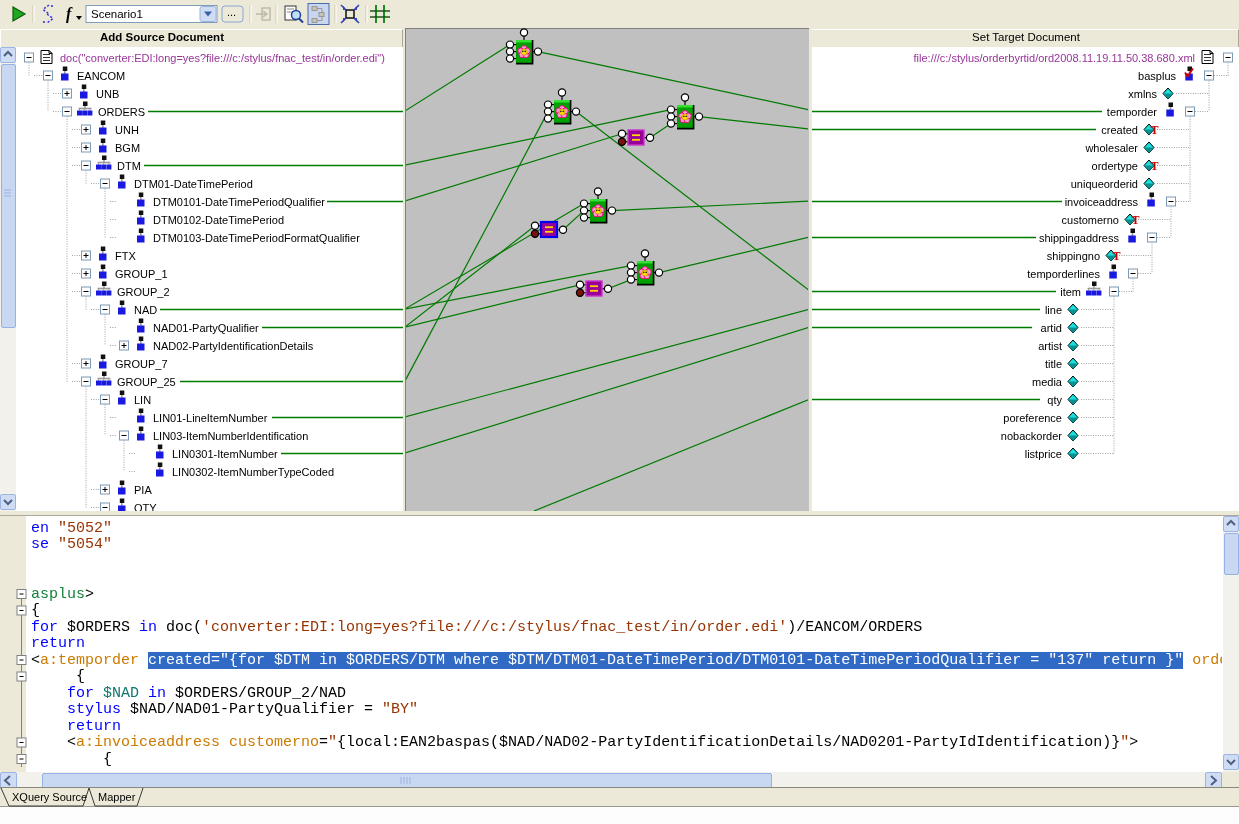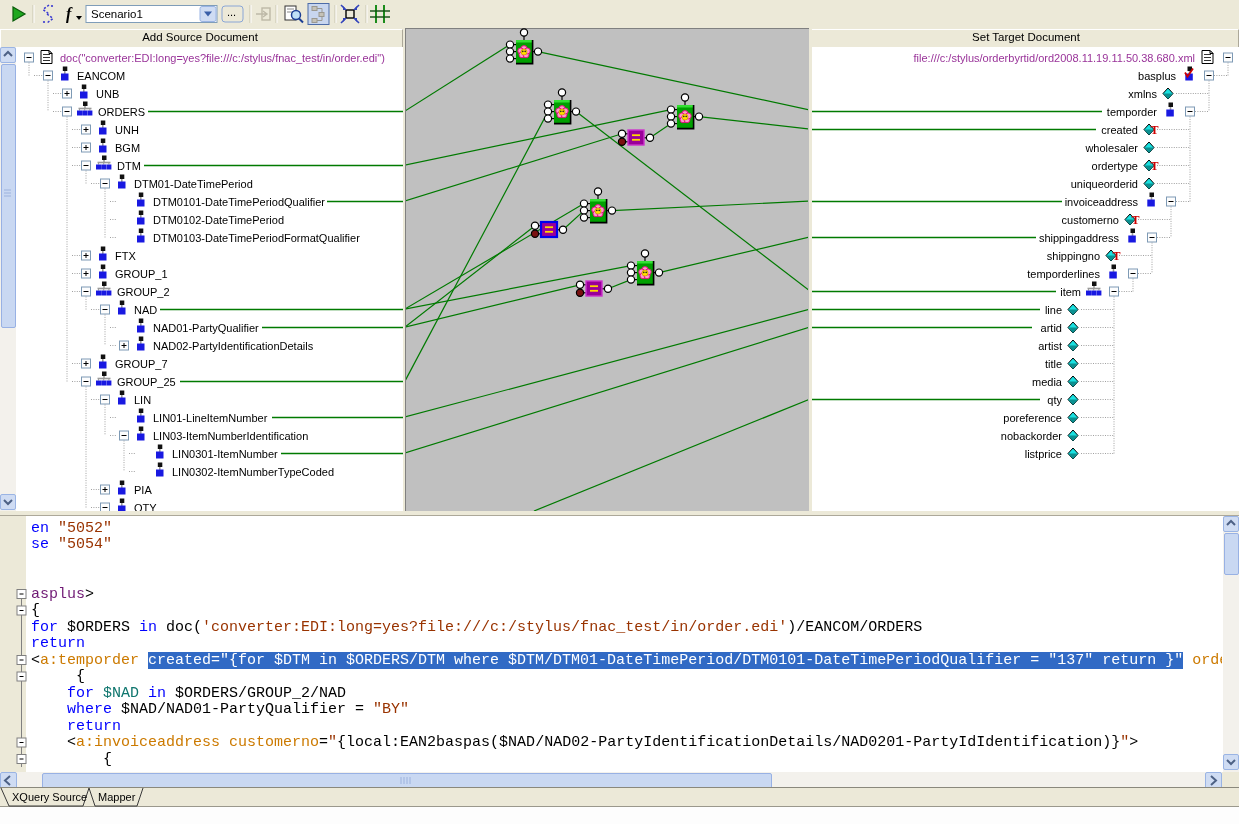--- a/index.html
+++ b/index.html
@@ -65,21 +65,21 @@
 <g stroke="#1c8c1c" stroke-width="2">
         <line x1="376" y1="5" x2="376" y2="23"></line>
         <line x1="384" y1="5" x2="384" y2="23"></line>
       </g>
 <g stroke="#104c10" stroke-width="1.4">
         <line x1="370" y1="11" x2="390" y2="11"></line>
         <line x1="370" y1="17" x2="390" y2="17"></line>
       </g>
 </svg>
 <div class="abs" style="left:0px;top:29px;width:401px;height:17px;background:#ece9d8;border-top:1px solid #fff;border-left:1px solid #fff;border-bottom:1px solid #aca899;border-right:1px solid #aca899;"></div>
-<div class="abs" style="left:200px;top:31px;width:200px;margin-left:-100px;text-align:center;font-size:11.5px;color:#000;">Add Source Document</div>
+<div class="abs" style="left:200px;top:31px;width:200px;margin-left:-100px;font-size:11.5px;color:#000;font-weight:bold;">Add Source Document</div>
 <div class="abs" style="left:811px;top:29px;width:426px;height:17px;background:#ece9d8;border-top:1px solid #fff;border-left:1px solid #fff;border-bottom:1px solid #aca899;border-right:1px solid #aca899;"></div>
 <div class="abs" style="left:1026px;top:31px;width:200px;margin-left:-100px;text-align:center;font-size:11.5px;color:#000;">Set Target Document</div>
 <div class="abs" style="left:0;top:47px;width:403px;height:464px;background:#fff;"></div>
 <div class="abs" style="left:812px;top:47px;width:427px;height:464px;background:#fff;"></div>
 <div class="abs" style="left:405px;top:28px;width:403px;height:483px;background:#c0c0c0;border-left:1px solid #808080;border-top:1px solid #808080;"></div>
 <div class="abs" style="left:403px;top:28px;width:2px;height:483px;background:#ece9d8;"></div>
 <div class="abs" style="left:809px;top:28px;width:3px;height:483px;background:#ece9d8;"></div>
 <div class="abs" style="left:0;top:511px;width:1239px;height:4px;background:#ece9d8;"></div>
 <div class="abs" style="left:0;top:47px;width:16px;height:464px;background:#f3f1ec;"></div>
 <div class="abs" style="left:0px;top:47px;width:14px;height:14px;background:#cfdcf3;border:1px solid #9ab4e4;border-radius:2px;"></div>
@@ -638,27 +638,27 @@
       </g>
 <circle cx="174" cy="256.8" r="3.6" fill="#fff" stroke="#000" stroke-width="1.2"></circle>
 <circle cx="174" cy="264.8" r="3.6" fill="#7a1010" stroke="#000" stroke-width="1.2"></circle>
 <circle cx="202" cy="260.8" r="3.6" fill="#fff" stroke="#000" stroke-width="1.2"></circle>
 </svg>
 <div class="abs" style="left:0;top:515px;width:1239px;height:257px;background:#fff;border-top:1px solid #aca899;"></div>
 <div class="abs" style="left:0;top:516px;width:26px;height:256px;background:#ece9d8;"></div>
 <div class="abs" style="left:0;top:515px;width:1222px;height:255px;overflow:hidden;">
 <div class="abs" style="left:31px;top:5.5px;font-family:'Liberation Mono',monospace;font-size:15px;line-height:15px;white-space:pre;width:2400px;"><span style="color:#0000ff">en</span><span style="color:#000000"> </span><span style="color:#993300">"5052"</span></div>
 <div class="abs" style="left:31px;top:22px;font-family:'Liberation Mono',monospace;font-size:15px;line-height:15px;white-space:pre;width:2400px;"><span style="color:#0000ff">se</span><span style="color:#000000"> </span><span style="color:#993300">"5054"</span></div>
-<div class="abs" style="left:31px;top:71.5px;font-family:'Liberation Mono',monospace;font-size:15px;line-height:15px;white-space:pre;width:2400px;"><span style="color:#701a75">asplus</span><span style="color:#000000">&gt;</span></div>
+<div class="abs" style="left:31px;top:71.5px;font-family:'Liberation Mono',monospace;font-size:15px;line-height:15px;white-space:pre;width:2400px;"><span style="color:#15803d">asplus</span><span style="color:#000000">&gt;</span></div>
 <div class="abs" style="left:31px;top:88px;font-family:'Liberation Mono',monospace;font-size:15px;line-height:15px;white-space:pre;width:2400px;"><span style="color:#000000">{</span></div>
 <div class="abs" style="left:31px;top:104.5px;font-family:'Liberation Mono',monospace;font-size:15px;line-height:15px;white-space:pre;width:2400px;"><span style="color:#0000ff">for</span><span style="color:#000000"> $ORDERS </span><span style="color:#0000ff">in</span><span style="color:#000000"> doc(</span><span style="color:#993300">'converter:EDI:long=yes?file:///c:/stylus/fnac_test/in/order.edi'</span><span style="color:#000000">)/EANCOM/ORDERS</span></div>
 <div class="abs" style="left:31px;top:121px;font-family:'Liberation Mono',monospace;font-size:15px;line-height:15px;white-space:pre;width:2400px;"><span style="color:#0000ff">return</span></div>
 <div class="abs" style="left:76px;top:154px;font-family:'Liberation Mono',monospace;font-size:15px;line-height:15px;white-space:pre;width:2400px;"><span style="color:#000000">{</span></div>
 <div class="abs" style="left:67px;top:170.5px;font-family:'Liberation Mono',monospace;font-size:15px;line-height:15px;white-space:pre;width:2400px;"><span style="color:#0000ff">for</span><span style="color:#0f766e"> $NAD </span><span style="color:#0000ff">in</span><span style="color:#000000"> $ORDERS/GROUP_2/NAD</span></div>
-<div class="abs" style="left:67px;top:187px;font-family:'Liberation Mono',monospace;font-size:15px;line-height:15px;white-space:pre;width:2400px;"><span style="color:#0000ff">where</span><span style="color:#000000"> $NAD/NAD01-PartyQualifier = </span><span style="color:#993300">"BY"</span></div>
+<div class="abs" style="left:67px;top:187px;font-family:'Liberation Mono',monospace;font-size:15px;line-height:15px;white-space:pre;width:2400px;"><span style="color:#0000ff">stylus</span><span style="color:#000000"> $NAD/NAD01-PartyQualifier = </span><span style="color:#993300">"BY"</span></div>
 <div class="abs" style="left:67px;top:203.5px;font-family:'Liberation Mono',monospace;font-size:15px;line-height:15px;white-space:pre;width:2400px;"><span style="color:#0000ff">return</span></div>
 <div class="abs" style="left:67px;top:220px;font-family:'Liberation Mono',monospace;font-size:15px;line-height:15px;white-space:pre;width:2400px;"><span style="color:#000000">&lt;</span><span style="color:#cc7a00">a:invoiceaddress customerno</span><span style="color:#000000">=</span><span style="color:#993300">"</span><span style="color:#000000">{local:EAN2baspas($NAD/NAD02-PartyIdentificationDetails/NAD0201-PartyIdIdentification)}</span><span style="color:#993300">"</span><span style="color:#000000">&gt;</span></div>
 <div class="abs" style="left:103px;top:236.5px;font-family:'Liberation Mono',monospace;font-size:15px;line-height:15px;white-space:pre;width:2400px;"><span style="color:#000000">{</span></div>
 <div class="abs" style="left:31px;top:137.5px;font-family:'Liberation Mono',monospace;font-size:15px;line-height:15px;white-space:pre;width:2400px;"><span style="color:#000">&lt;</span><span style="color:#cc7a00">a:temporder </span><span style="background:#316ac5;color:#fff">created="{for $DTM in $ORDERS/DTM where $DTM/DTM01-DateTimePeriod/DTM0101-DateTimePeriodQualifier = "137" return }"</span><span style="color:#cc7a00"> orde</span></div>
 </div>
 <svg class="abs" style="left:0;top:515px" width="30" height="257">
 <line x1="21.5" y1="79" x2="21.5" y2="252" stroke="#808080"></line>
 <rect x="17" y="74.5" width="9" height="9" fill="#fff" stroke="#808080"></rect>
 <line x1="19.5" y1="79" x2="23.5" y2="79" stroke="#000"></line>
 <rect x="17" y="91" width="9" height="9" fill="#fff" stroke="#808080"></rect>

